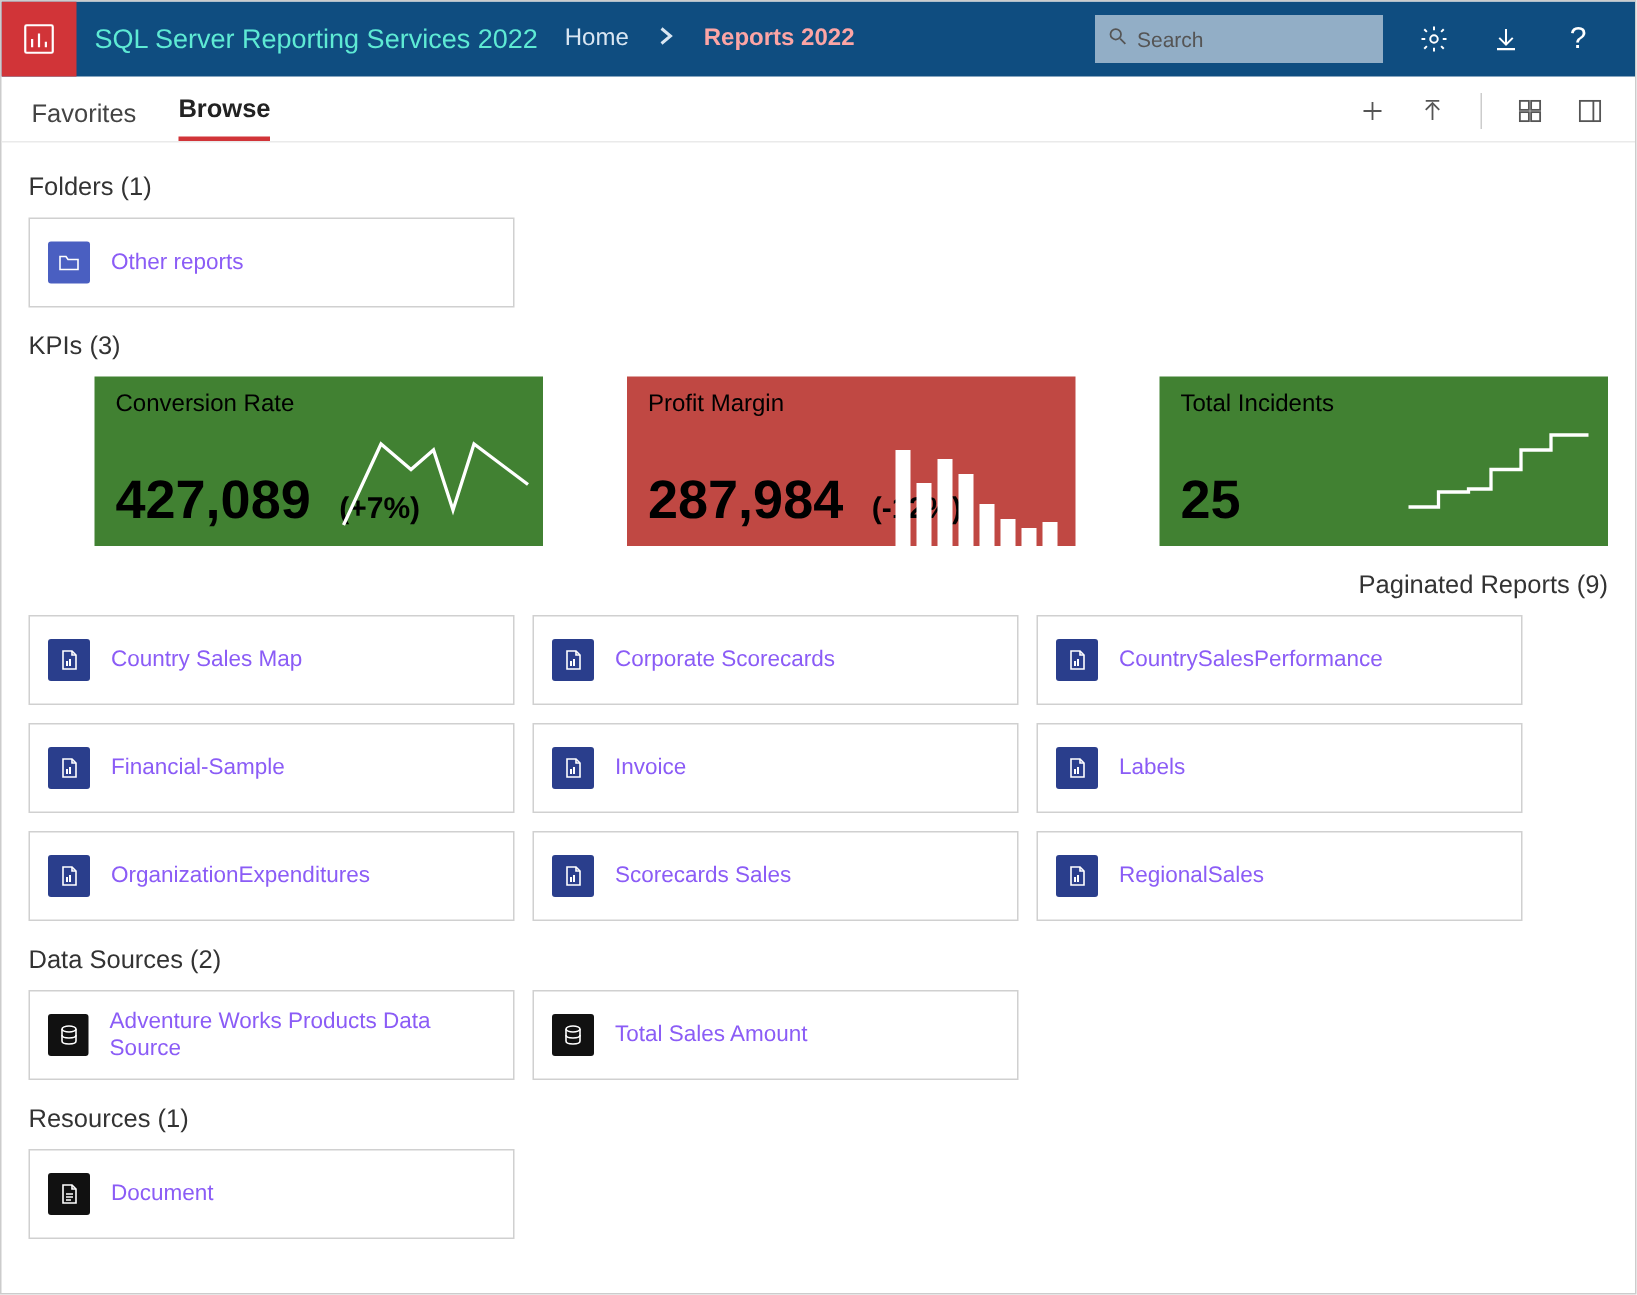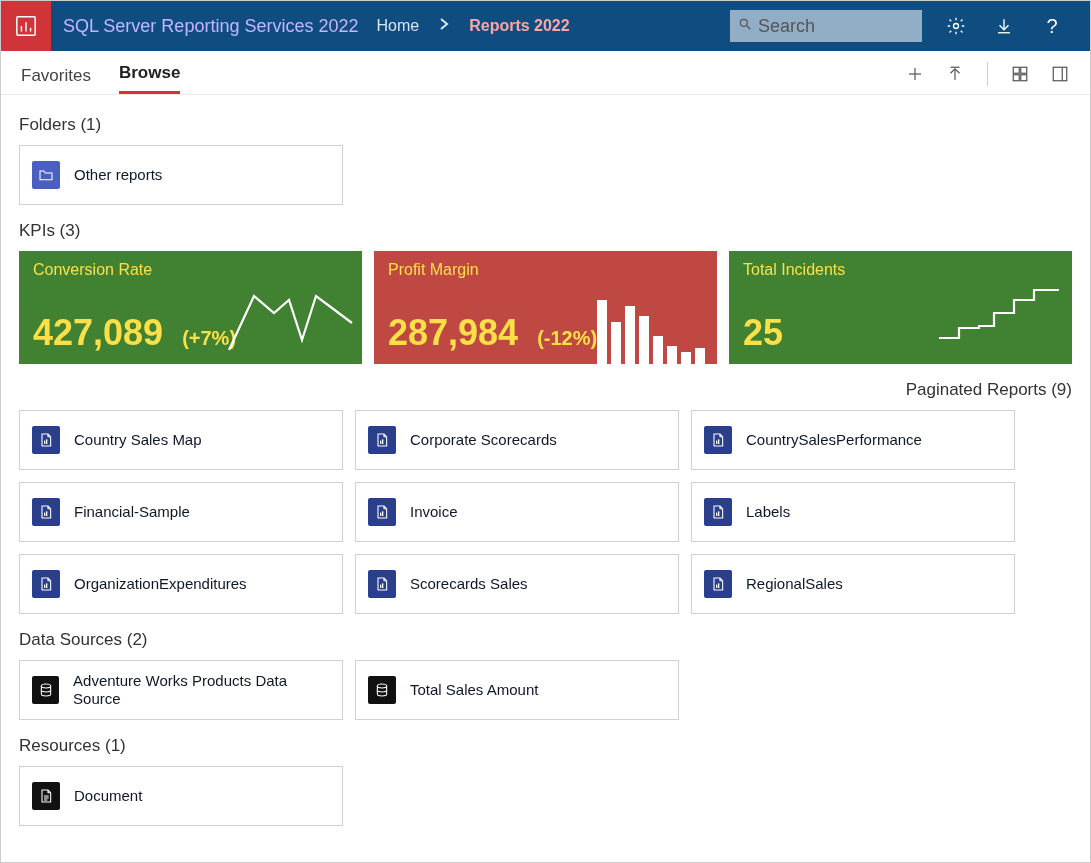--- a/index.html
+++ b/index.html
@@ -25,21 +25,21 @@
     background: #d13438;
     display: flex;
     align-items: center;
     justify-content: center;
   }
   .logo svg { width: 22px; height: 22px; }
   .app-title {
     margin-left: 12px;
     font-size: 18px;
     font-weight: 400;
-    color: #c4b5fd;
+    color: #5eead4;
   }
   .breadcrumb {
     margin-left: 18px;
     display: flex;
     align-items: center;
     font-size: 16px;
     gap: 20px;
   }
   .breadcrumb .home { color: #d9e6f2; cursor: pointer; }
   .breadcrumb .chev { color: #d9e6f2; font-size: 16px; }
@@ -53,21 +53,21 @@
     align-items: center;
     padding: 0 8px;
     gap: 6px;
     margin-right: 24px;
     color: #333;
   }
   .searchbox input {
     border: none;
     background: transparent;
     outline: none;
-    font-size: 18px;
+    font-size: 14px;
     width: 100%;
     color: #84cc16;
   }
   .searchbox input::placeholder { color: #555; }
   .top-icons {
     display: flex;
     align-items: center;
     gap: 28px;
     padding-right: 28px;
   }
@@ -141,33 +141,34 @@
   }
   .tile .tile-icon {
     width: 28px; height: 28px;
     display: flex; align-items: center; justify-content: center;
     border-radius: 2px;
   }
   .tile .tile-icon.folder { background: #4a5fc1; }
   .tile .tile-icon.report { background: #2a3e8c; }
   .tile .tile-icon.ds { background: #111; }
   .tile .tile-icon.doc { background: #111; }
-  .tile .tile-label { font-size: 15px; color: #0f172a; line-height: 1.2; }
+  .tile .tile-label { font-size: 15px; color: #8b5cf6; line-height: 1.2; }
   .kpi-row {
     display: flex;
     gap: 12px;
   }
   .kpi {
     flex: 1;
     height: 113px;
-    color: #fde047;
+    color: #000000;
     padding: 10px 14px;
     position: relative;
     cursor: pointer;
     overflow: hidden;
+    margin-left: 44px;
   }
   .kpi.green { background: #418132; }
   .kpi.red { background: #c04843; }
   .kpi-title { font-size: 16px; font-weight: 400; }
   .kpi-value {
     position: absolute;
     left: 14px;
     bottom: 10px;
     font-size: 36px;
     font-weight: 600;

